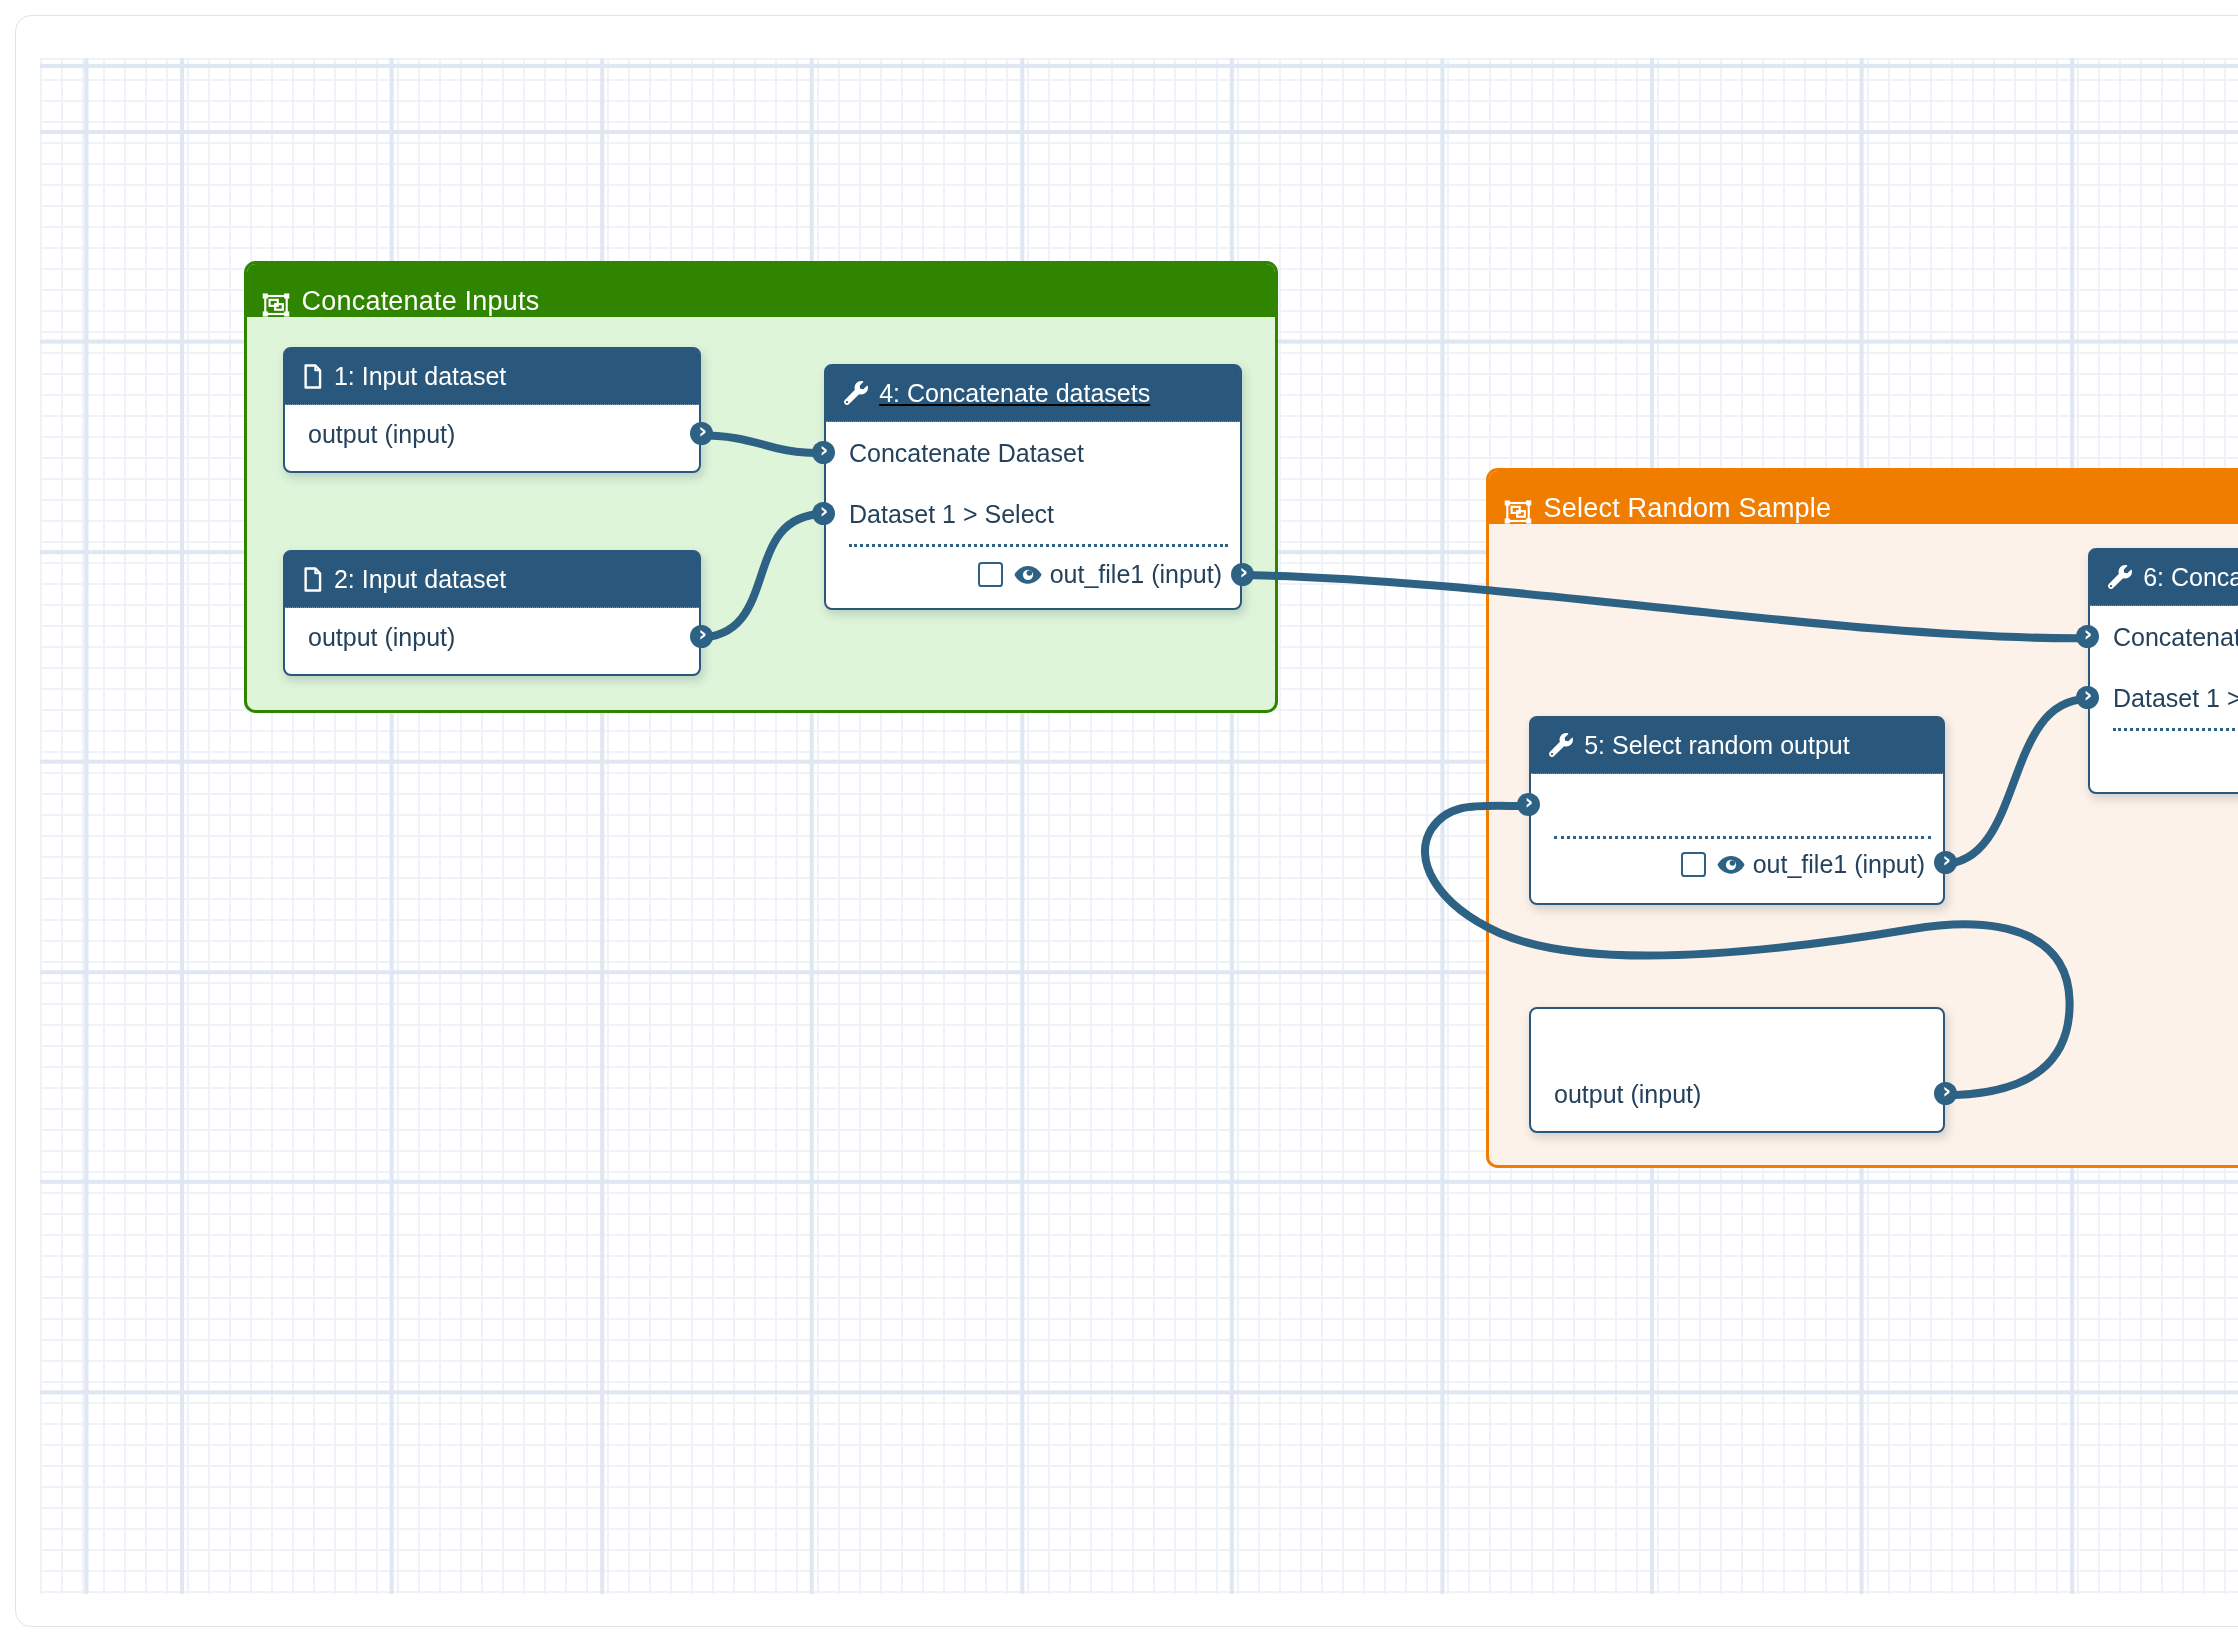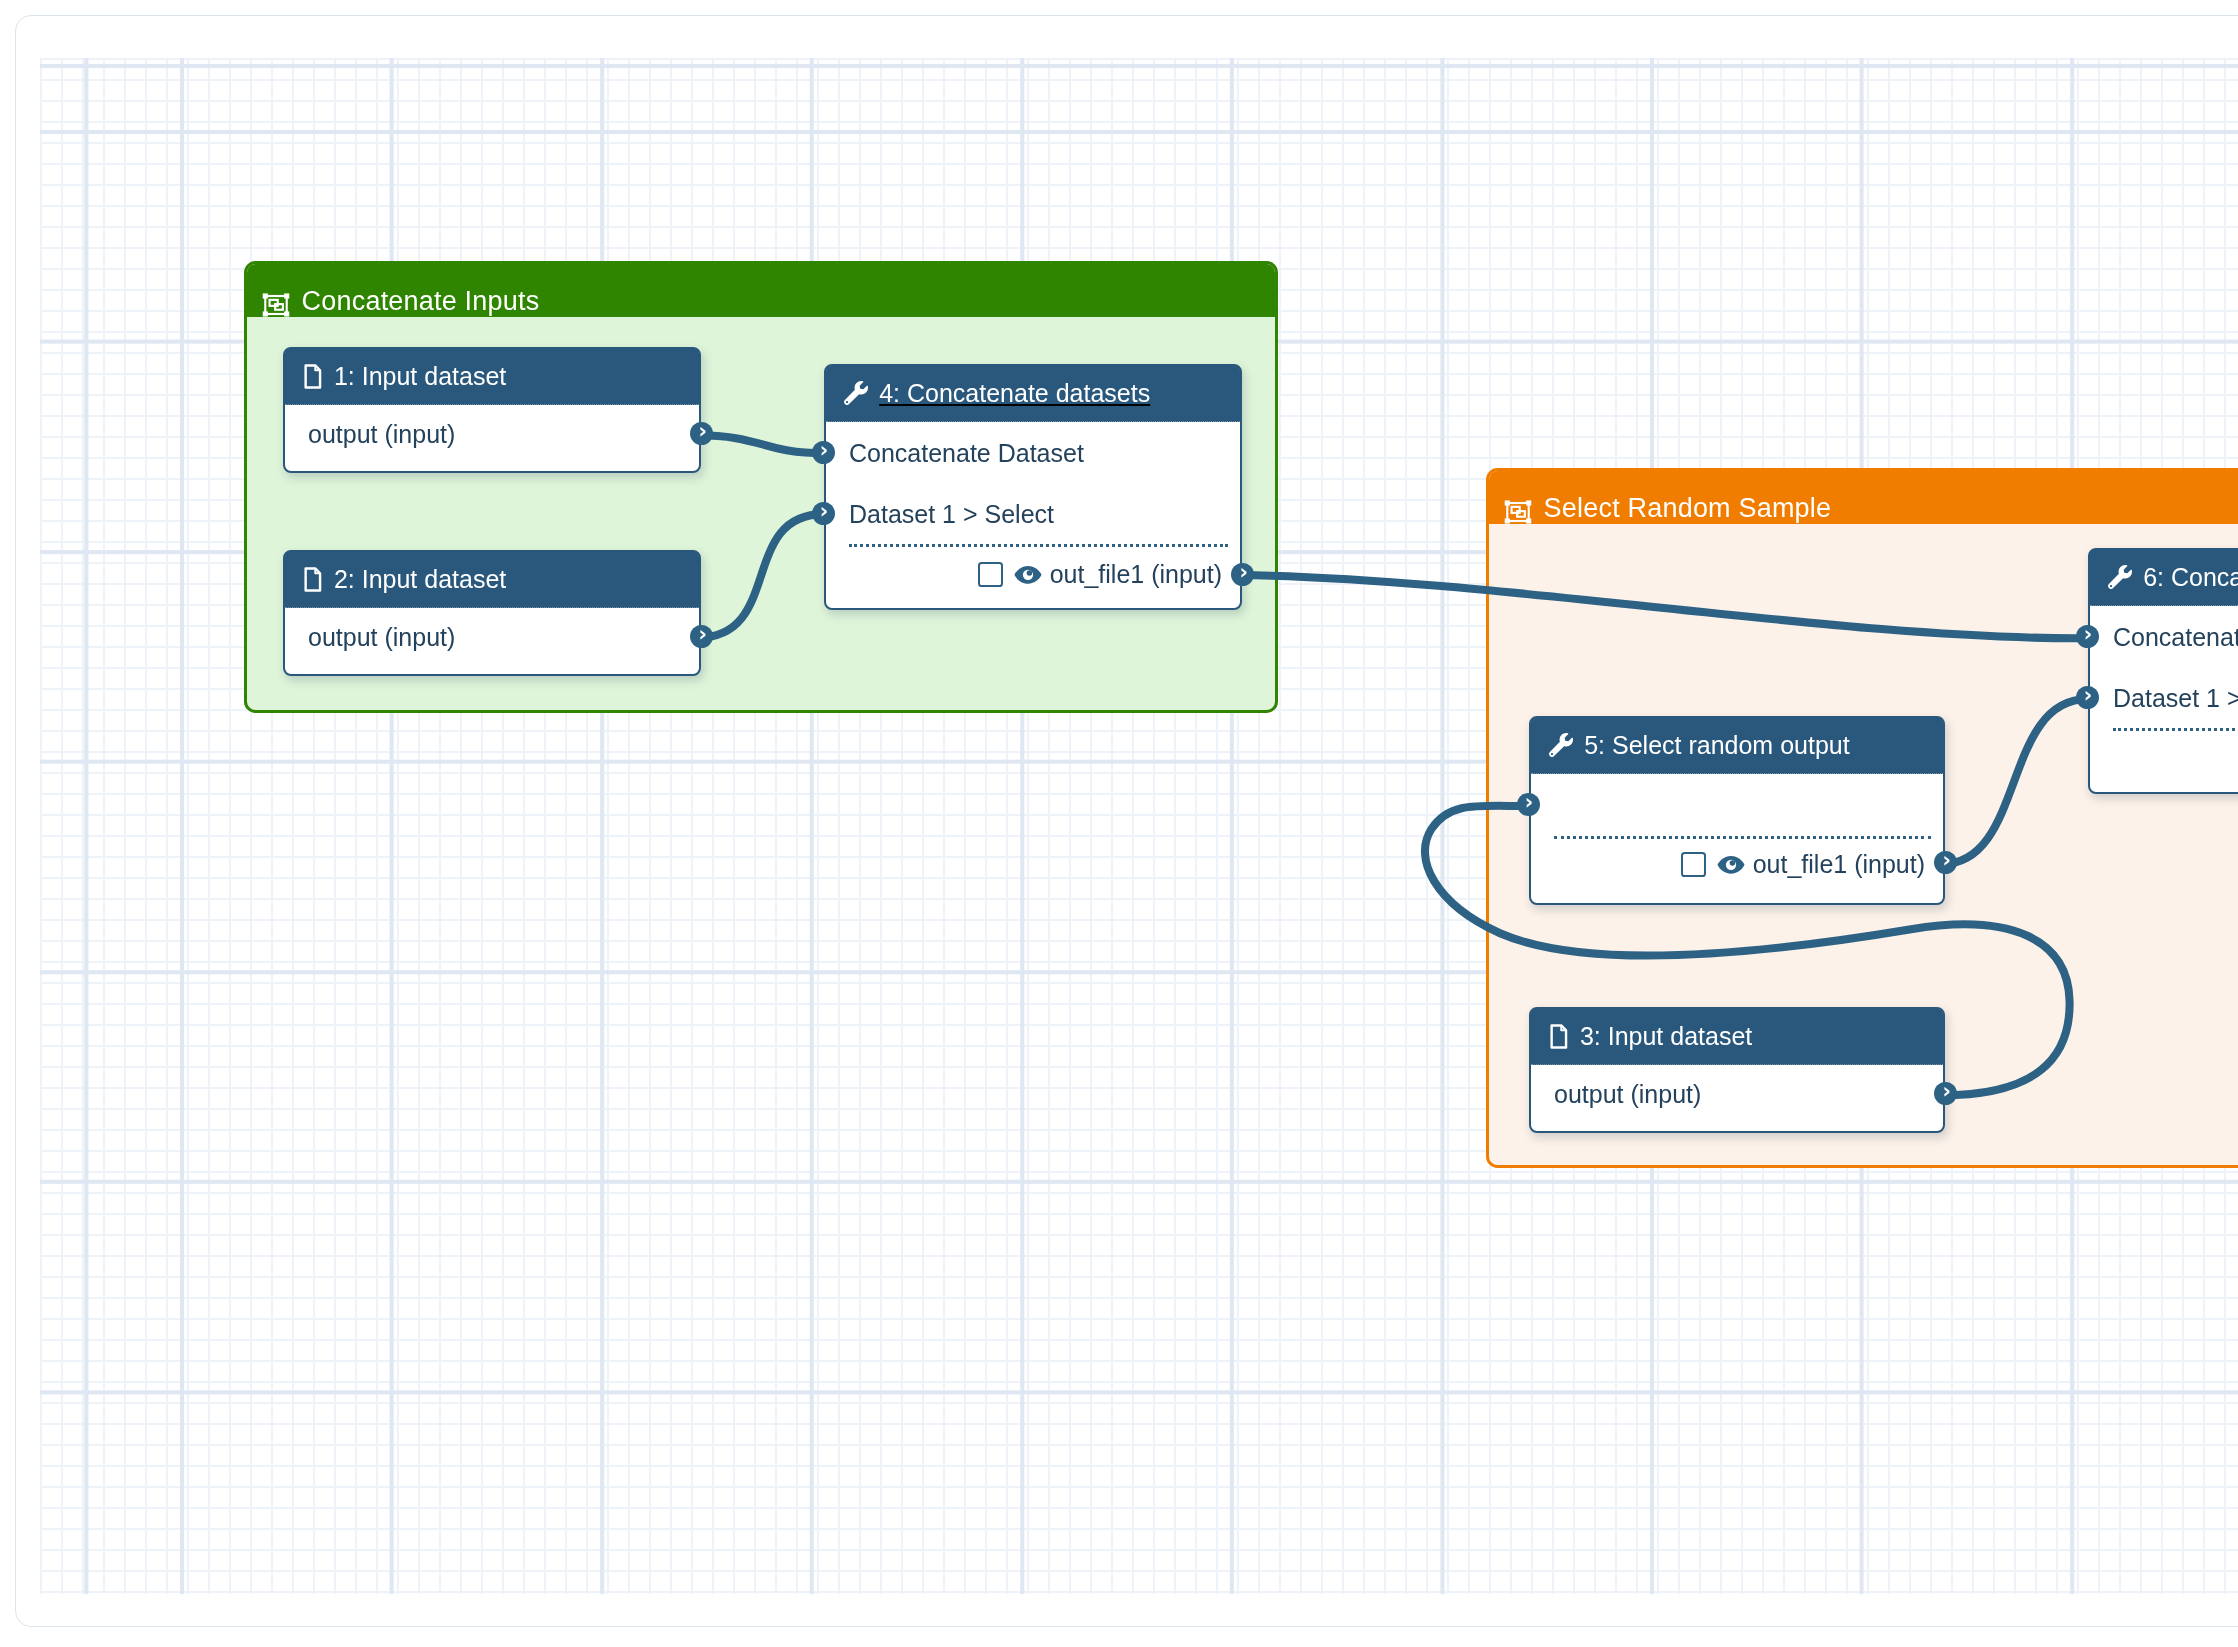--- a/index.html
+++ b/index.html
@@ -203,27 +203,20 @@
     </div>
     <span class="port left" style="top:75px;">
         <i>›</i>
       </span>
     <span class="port right" style="top:133px;">
         <i>›</i>
       </span>
   </div>
 
   <div class="node" style="left:1529px;top:1007px;width:412px;height:122px;">
-    <div class="node-header">
-      <svg class="hicon" width="19.7" height="25" viewBox="0 0 40 52">
-        <path d="M5 3 h20 l10 10 v36 H5 Z" fill="none" stroke="#fff" stroke-width="5" stroke-linejoin="round"></path>
-        <path d="M25 3 v10 h10" fill="none" stroke="#fff" stroke-width="4" stroke-linejoin="round"></path>
-      </svg>
-      <span>3: Input dataset</span>
-    </div>
     <div class="row" style="top:56px;">
       <span>output (input)</span>
     </div>
     <span class="port right" style="top:73px;">
         <i>›</i>
       </span>
   </div>
 
   <div class="node" style="left:2088px;top:548px;width:414px;height:242px;">
     <div class="node-header">

